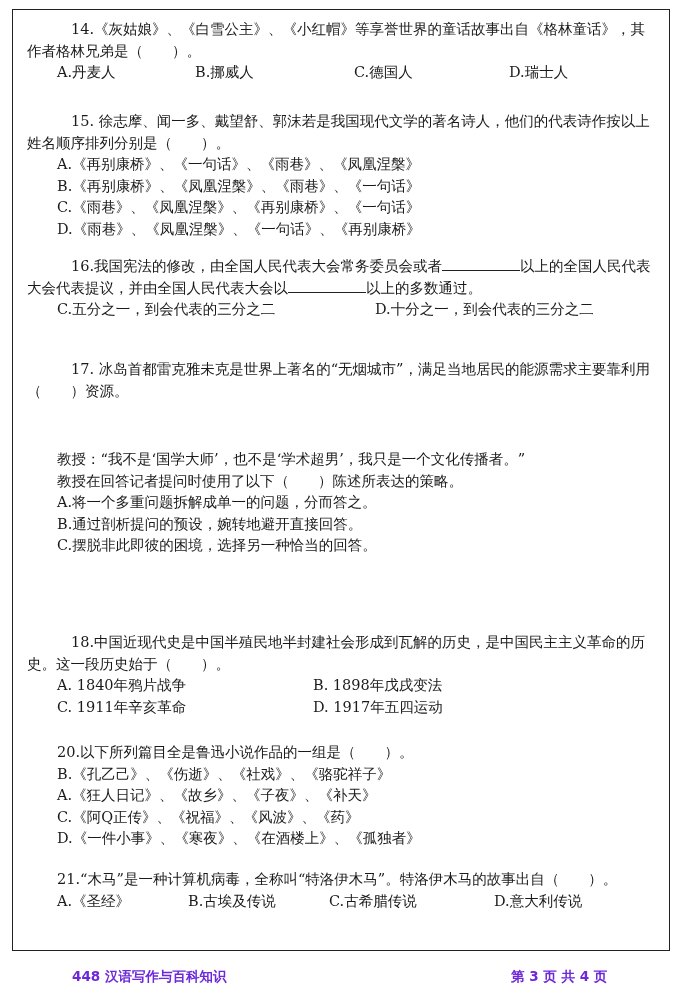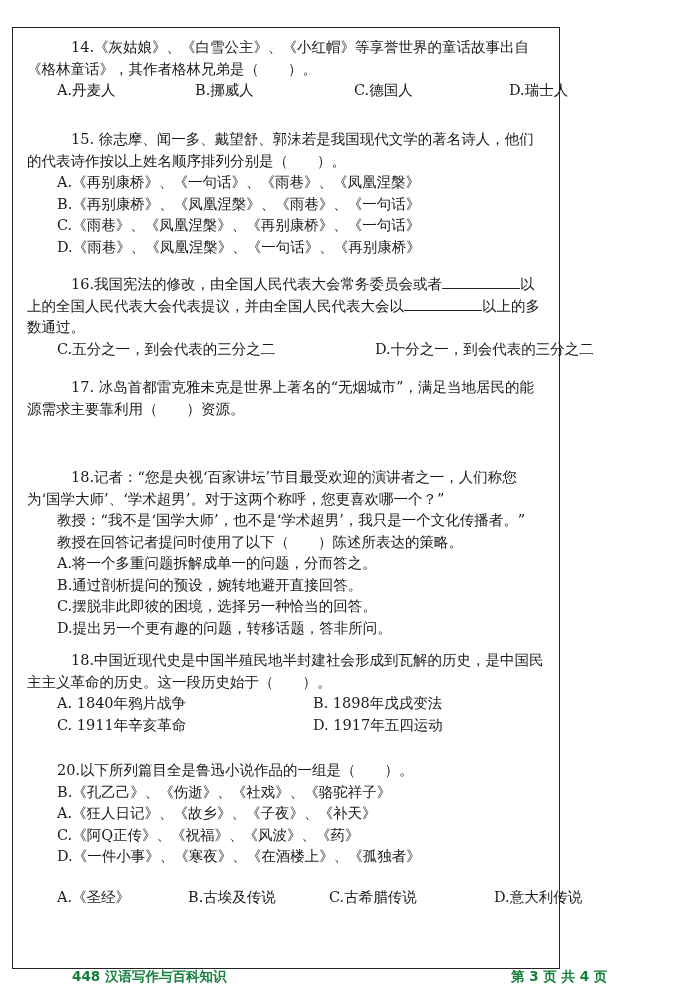--- a/index.html
+++ b/index.html
@@ -2,30 +2,30 @@
 <html><head>
 <meta charset="utf-8">
 <style>
   html, body { margin: 0; padding: 0; background: #ffffff; }
   body {
     width: 682px; height: 996px; position: relative; overflow: hidden;
     font-family: "DejaVu Serif", "Liberation Serif", serif;
     color: #1a1a1a;
   }
   .frame {
-    position: absolute; left: 12px; top: 27px; width: 548px; height: 942px;
+    position: absolute; left: 12px; top: 9px; width: 658px; height: 942px;
     border: 1.5px solid #222; box-sizing: border-box;
   }
   .q { position: absolute; left: 0; width: 100%; font-size: 14.5px; line-height: 21.5px; }
   .stem { padding: 0 14px 0 14px; text-indent: 44px; margin: 0; }
   .opt-line { padding-left: 58px; margin: 0; }
   .row { position: relative; height: 21.5px; }
   .row span { position: absolute; top: 0; white-space: nowrap; }
   .blank { display: inline-block; width: 78px; border-bottom: 1px solid #222; height: 14px; vertical-align: baseline; }
-  .footer { position: absolute; top: 968px; font-family: "DejaVu Sans", "Liberation Sans", sans-serif; font-size: 13.5px; font-weight: bold; color: #15803d; }
+  .footer { position: absolute; top: 968px; font-family: "DejaVu Sans", "Liberation Sans", sans-serif; font-size: 13.5px; font-weight: bold; color: #6d28d9; }
 </style>
 </head>
 <body>
 
 <div class="frame">
 
   <div class="q" style="top:9px">
     <p class="stem">14.《灰姑娘》、《白雪公主》、《小红帽》等享誉世界的童话故事出自《格林童话》，其作者格林兄弟是（　　）。</p>
     <div class="row">
       <span style="left:44px">A.丹麦人</span>
@@ -51,27 +51,25 @@
       <span style="left:44px">C.五分之一，到会代表的三分之二</span>
       <span style="left:362px">D.十分之一，到会代表的三分之二</span>
     </div>
   </div>
 
   <div class="q" style="top:349px">
     <p class="stem">17. 冰岛首都雷克雅未克是世界上著名的“无烟城市”，满足当地居民的能源需求主要靠利用（　　）资源。</p>
   </div>
 
   <div class="q" style="top:439px">
-    <p class="stem">18.记者：“您是央视‘百家讲坛’节目最受欢迎的演讲者之一，人们称您为‘国学大师’、‘学术超男’。对于这两个称呼，您更喜欢哪一个？”</p>
     <p class="opt-line" style="padding-left:44px">教授：“我不是‘国学大师’，也不是‘学术超男’，我只是一个文化传播者。”</p>
     <p class="opt-line" style="padding-left:44px">教授在回答记者提问时使用了以下（　　）陈述所表达的策略。</p>
     <p class="opt-line" style="padding-left:44px">A.将一个多重问题拆解成单一的问题，分而答之。</p>
     <p class="opt-line" style="padding-left:44px">B.通过剖析提问的预设，婉转地避开直接回答。</p>
     <p class="opt-line" style="padding-left:44px">C.摆脱非此即彼的困境，选择另一种恰当的回答。</p>
-    <p class="opt-line" style="padding-left:44px">D.提出另一个更有趣的问题，转移话题，答非所问。</p>
   </div>
 
   <div class="q" style="top:622px">
     <p class="stem">18.中国近现代史是中国半殖民地半封建社会形成到瓦解的历史，是中国民主主义革命的历史。这一段历史始于（　　）。</p>
     <div class="row">
       <span style="left:44px">A. 1840年鸦片战争</span>
       <span style="left:300px">B. 1898年戊戌变法</span>
     </div>
     <div class="row">
       <span style="left:44px">C. 1911年辛亥革命</span>
@@ -81,20 +79,21 @@
 
   <div class="q" style="top:732px">
     <p class="opt-line" style="padding-left:44px">20.以下所列篇目全是鲁迅小说作品的一组是（　　）。</p>
     <p class="opt-line" style="padding-left:44px">B.《孔乙己》、《伤逝》、《社戏》、《骆驼祥子》</p>
     <p class="opt-line" style="padding-left:44px">A.《狂人日记》、《故乡》、《子夜》、《补天》</p>
     <p class="opt-line" style="padding-left:44px">C.《阿Q正传》、《祝福》、《风波》、《药》</p>
     <p class="opt-line" style="padding-left:44px">D.《一件小事》、《寒夜》、《在酒楼上》、《孤独者》</p>
   </div>
 
   <div class="q" style="top:859px">
+    <p class="opt-line" style="padding-left:44px; padding-right:8px">21.“木马”是一种计算机病毒，全称叫“特洛伊木马”。特洛伊木马的故事出自（　　）。</p>
     <div class="row">
       <span style="left:44px">A.《圣经》</span>
       <span style="left:175px">B.古埃及传说</span>
       <span style="left:316px">C.古希腊传说</span>
       <span style="left:481px">D.意大利传说</span>
     </div>
   </div>
 
 </div>
 

